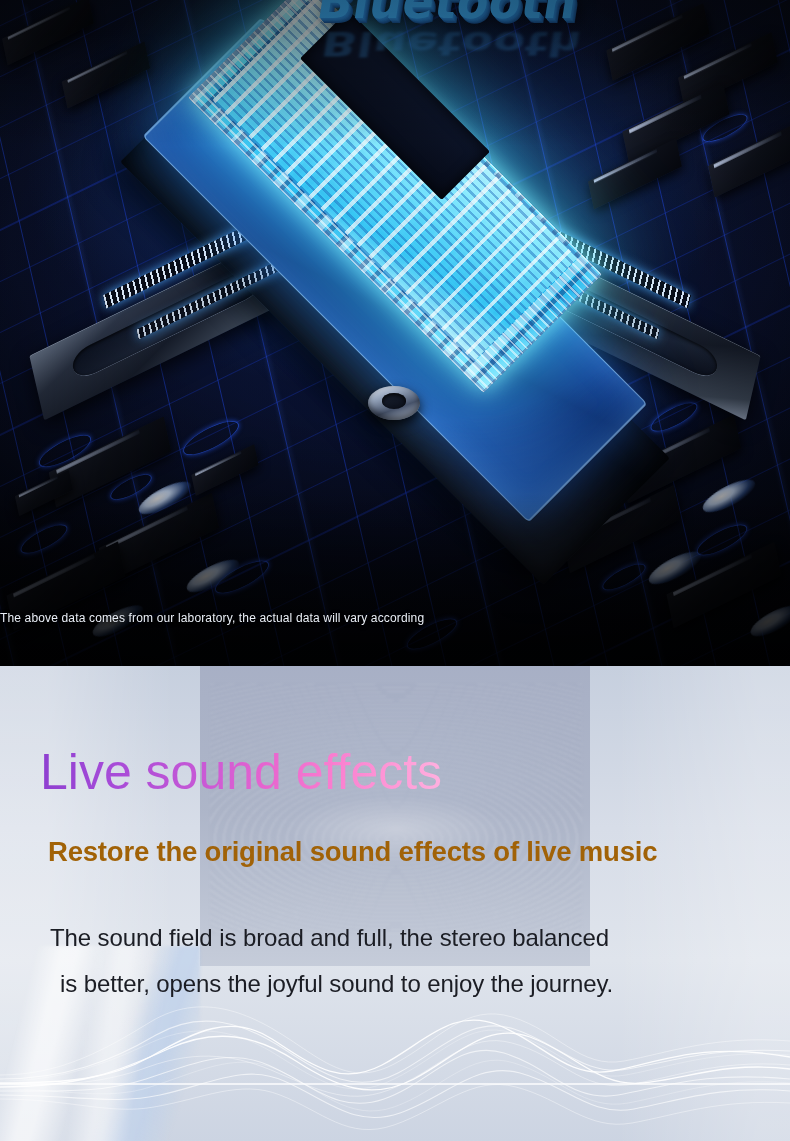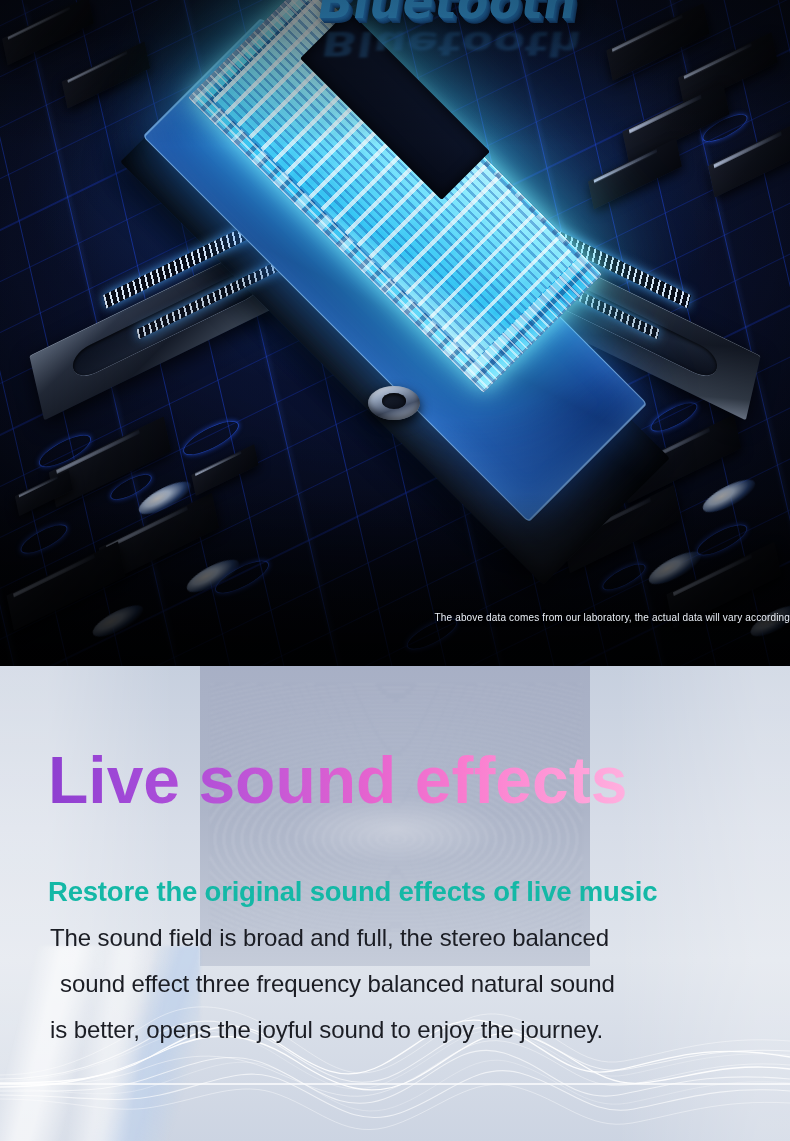--- a/index.html
+++ b/index.html
@@ -194,21 +194,21 @@
     font-size:46px; font-weight:bold; letter-spacing:.5px;
     color:rgba(60,150,230,.34);
     font-family:"DejaVu Sans", sans-serif;
     transform:skewX(-9deg) scaleY(-.72);
     filter:blur(1.4px); white-space:nowrap;
   }
 
   
   .disclaimer{
     position:absolute; left:0; right:0; top:608px;
-    text-align:right; color:#e9eef6; font-size:10px; line-height:20px;
+    text-align:left; color:#e9eef6; font-size:12px; line-height:20px;
     letter-spacing:.15px;
     text-shadow:0 1px 4px rgba(0,0,0,.95);
   }
   .disclaimer span{ display:block; }
 
   
   .live{
     position:absolute; left:0; top:666px; width:790px; height:475px;
     overflow:hidden;
     background:linear-gradient(180deg,#c6cfde 0%,#d7dde8 34%,#dfe4ec 62%,#ccd4e2 100%);
@@ -235,32 +235,32 @@
       linear-gradient(99deg, rgba(255,255,255,0) 0 44%, rgba(255,255,255,.48) 54% 59%, rgba(255,255,255,0) 70%),
       linear-gradient(108deg, rgba(160,190,230,0) 0 60%, rgba(175,200,235,.5) 70% 76%, rgba(160,190,230,0) 88%);
     filter:blur(1.6px);
   }
   .live-sheen{
     position:absolute; inset:0; pointer-events:none;
     background:linear-gradient(90deg, rgba(255,255,255,.30) 0 6%, rgba(255,255,255,0) 22% 78%, rgba(255,255,255,.26) 96% 100%);
   }
 
   .headline{
-    position:absolute; left:48px; top:747px;
-    font-size:66px; font-weight:bold; line-height:1;
+    position:absolute; left:40px; top:747px;
+    font-size:50px; font-weight:normal; line-height:1;
     white-space:nowrap;
     font-family:"Liberation Sans", sans-serif;
     background:linear-gradient(90deg,#8e3fd0 0%,#a44ad8 16%,#c457d6 38%,#e664cf 56%,#f97ccf 72%,#ff9dd8 90%,#ffb0df 100%);
     -webkit-background-clip:text; background-clip:text;
     -webkit-text-fill-color:transparent; color:transparent;
   }
   .subhead{
     position:absolute; left:48px; top:836px;
-    font-size:27.5px; color:#14b8a6; white-space:nowrap;
-    font-family:"Liberation Sans", sans-serif; letter-spacing:-.2px;margin-top:40px;
+    font-size:27.5px; color:#a16207; white-space:nowrap;
+    font-family:"Liberation Sans", sans-serif; letter-spacing:-.2px;
   }
   .bodycopy{
     position:absolute; left:50px; top:915px; width:700px;
     font-size:24px; line-height:46px; color:#1b1d24;
     font-family:"Liberation Sans", sans-serif; letter-spacing:-.1px;
   }
   .bodycopy .ln{ display:block; white-space:nowrap; }
   .bodycopy .ln:nth-child(2){ padding-left:10px; }
 
   
@@ -374,17 +374,16 @@
     </svg>
 
     <div class="live-sheen"></div>
   </section>
 
   <h1 class="headline">Live sound effects</h1>
   <h2 class="subhead">Restore the original sound effects of live music</h2>
 
   <div class="bodycopy">
     <span class="ln">The sound field is broad and full, the stereo balanced</span>
-    <span class="ln">sound effect three frequency balanced natural sound</span>
     <span class="ln">is better, opens the joyful sound to enjoy the journey.</span>
   </div>
 
 </div>
 
 </body></html>

